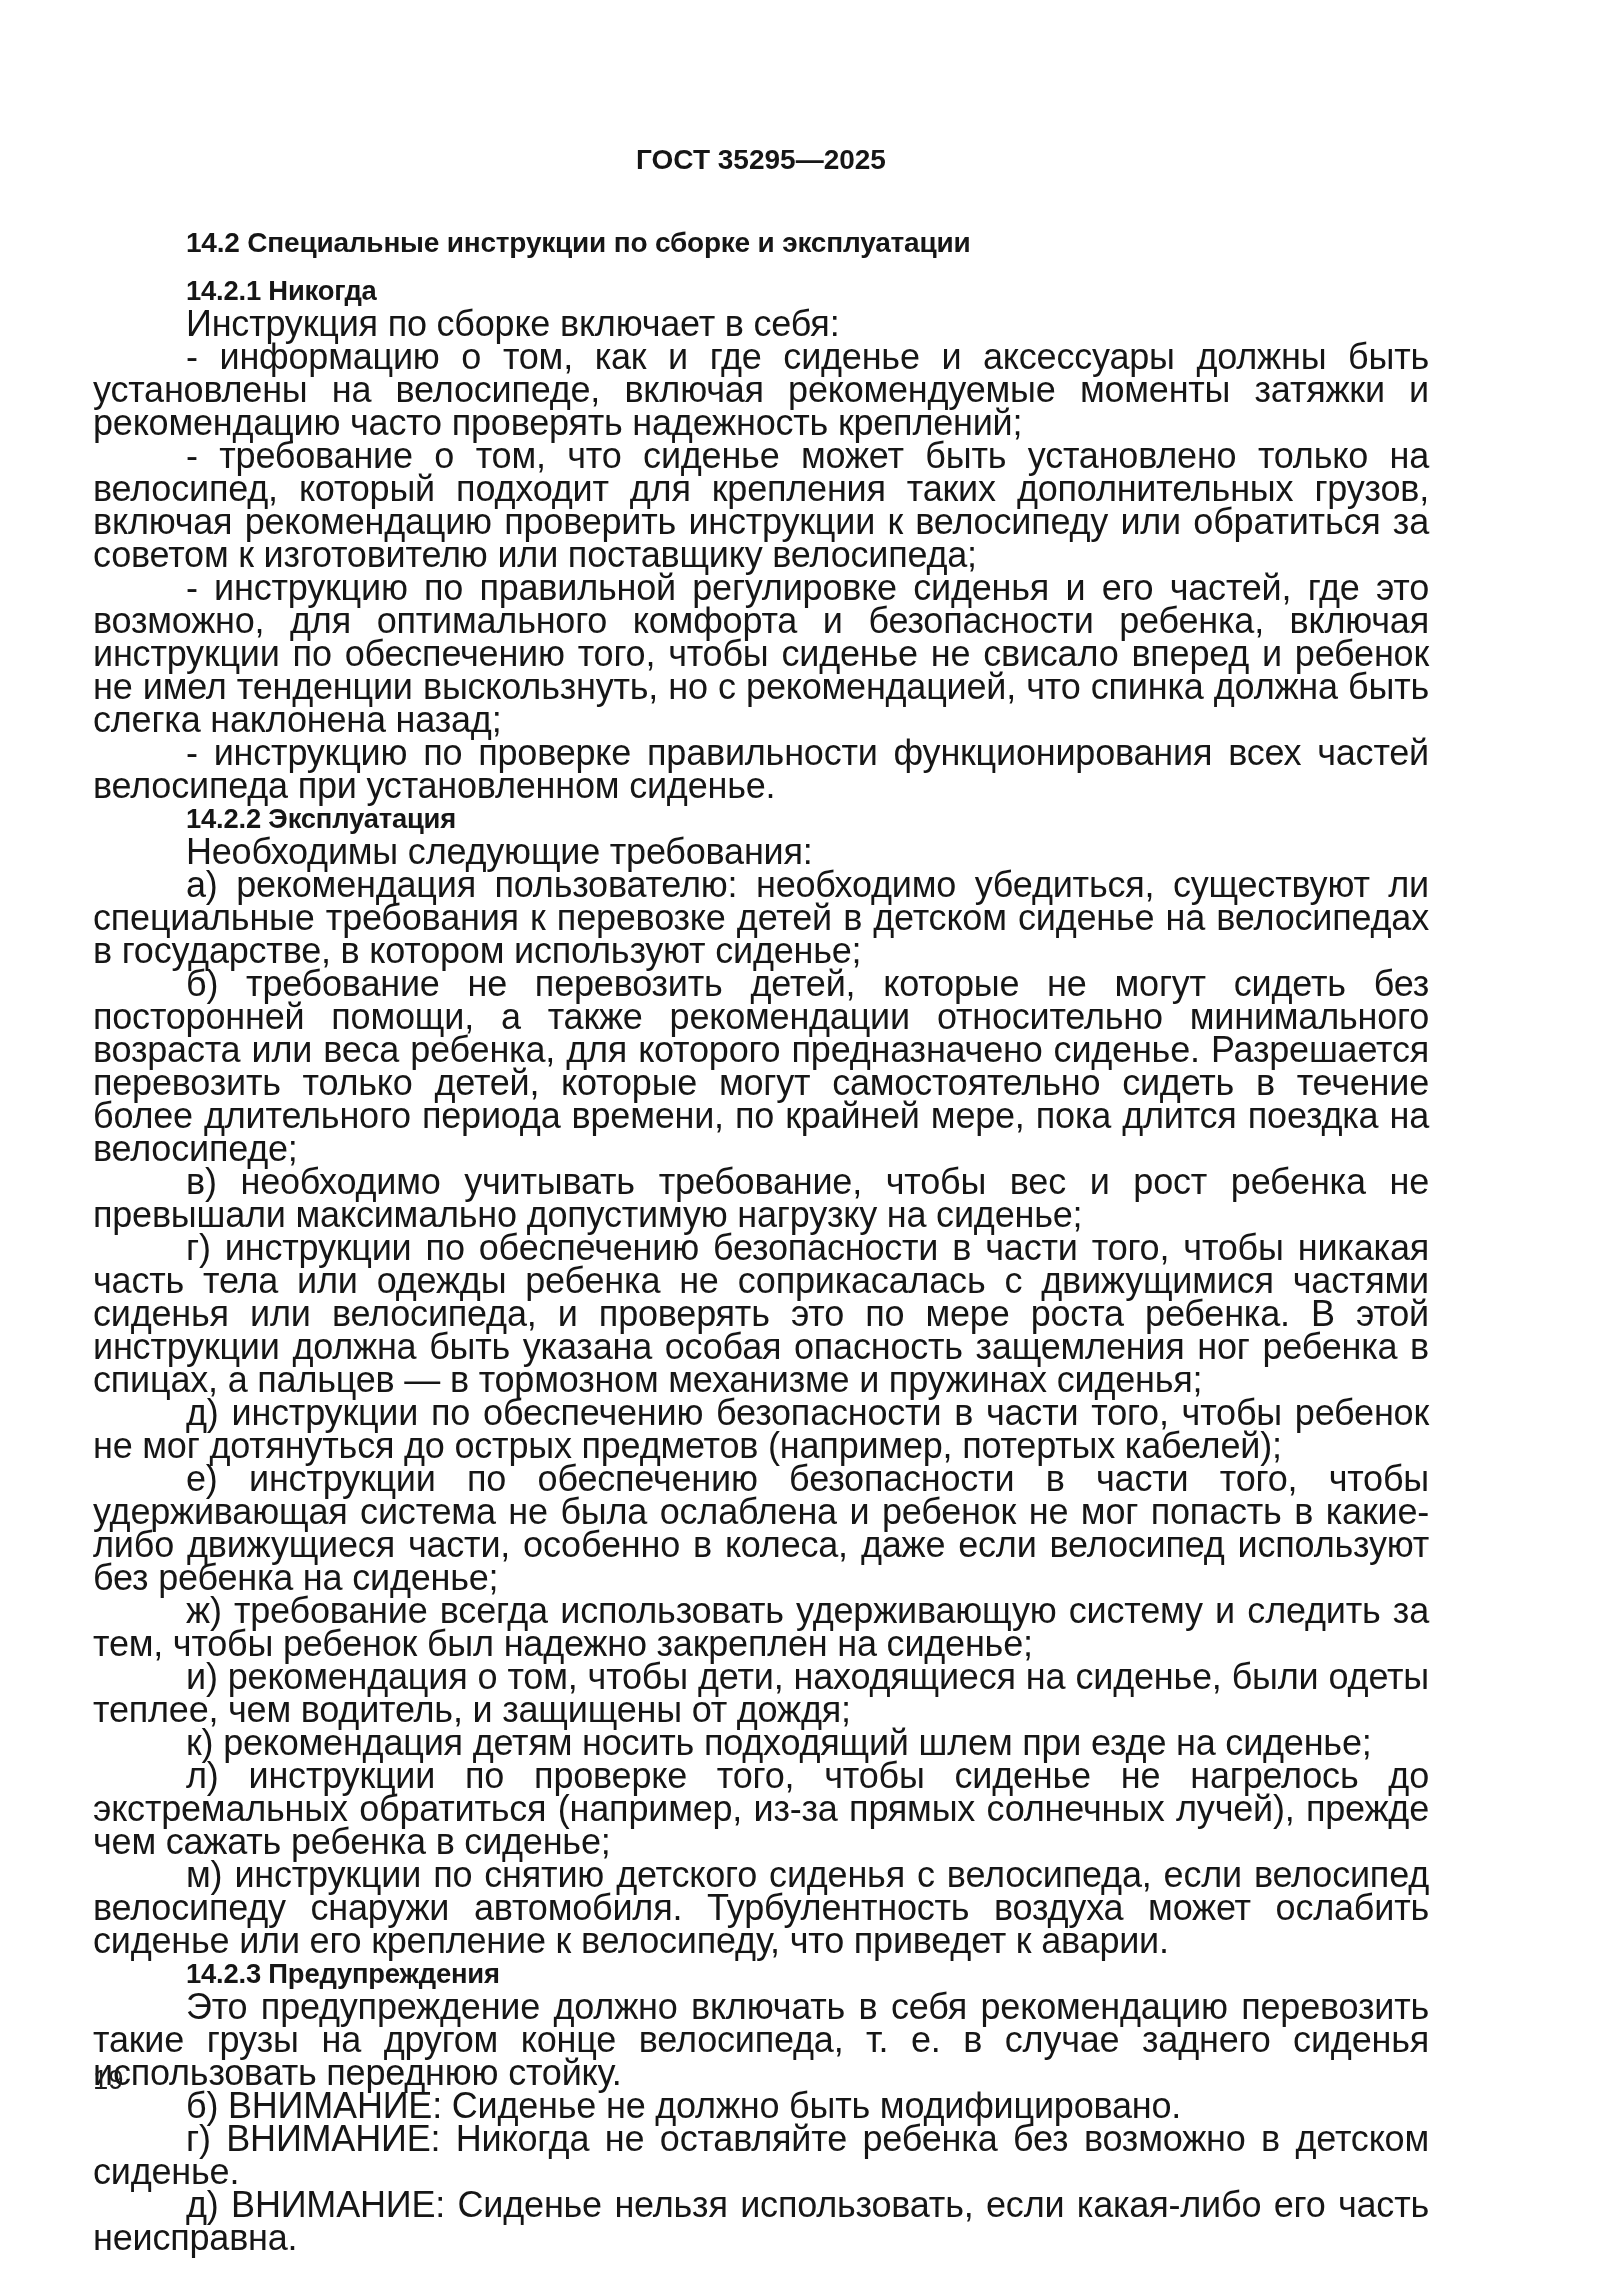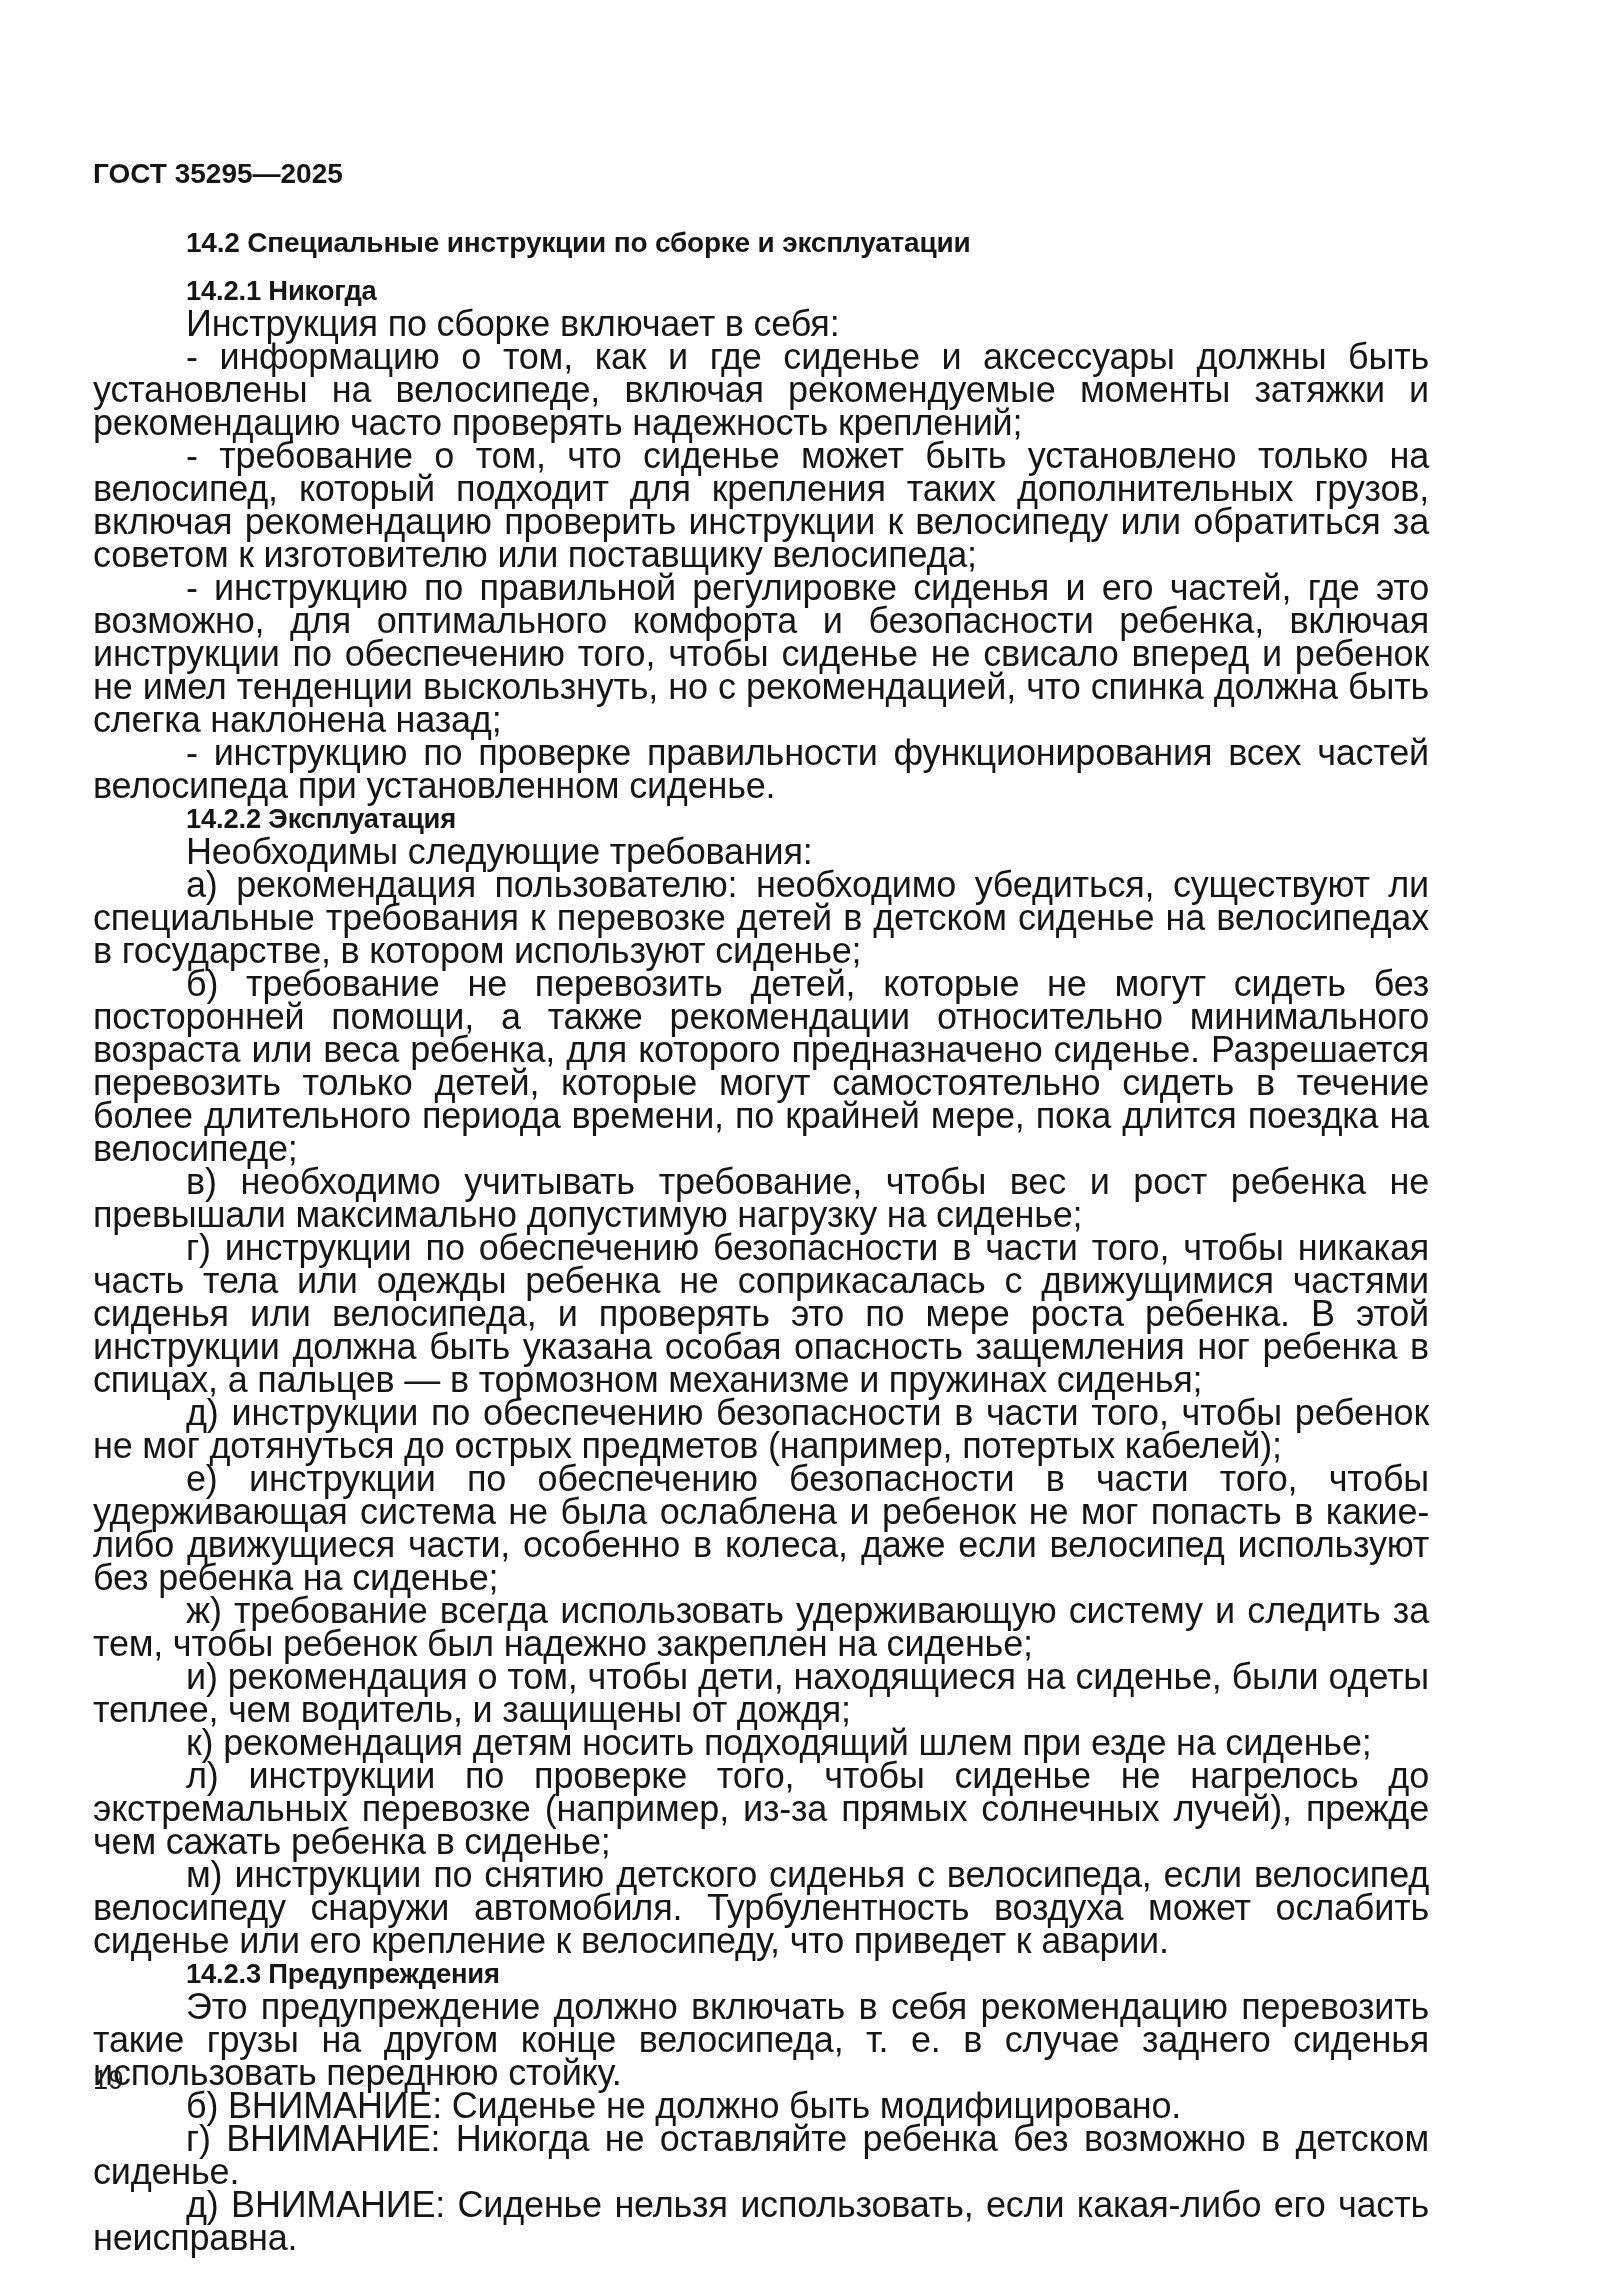--- a/index.html
+++ b/index.html
@@ -11,24 +11,24 @@
     position: relative;
     width: 1621px;
     height: 2293px;
     background: #ffffff;
     overflow: hidden;
     font-family: "Liberation Sans", sans-serif;
     color: #161616;
   }
   .doc-header {
     position: absolute;
-    top: 157px;
+    top: 143px;
     left: 93px;
     width: 1336px;
-    text-align: left;
+    text-align: center;
     font-weight: 700;
     font-size: 28px;
     line-height: 33px;
   }
   .content {
     position: absolute;
     top: 226px;
     left: 93px;
     width: 1336px;
     letter-spacing: -0.2px;
@@ -94,21 +94,21 @@
       <p class="para">Необходимы следующие требования:</p>
       <p class="para">а) рекомендация пользователю: необходимо убедиться, существуют ли специальные требования к перевозке детей в детском сиденье на велосипедах в государстве, в котором используют сиденье;</p>
       <p class="para">б) требование не перевозить детей, которые не могут сидеть без посторонней помощи, а также рекомендации относительно минимального возраста или веса ребенка, для которого предназначено сиденье. Разрешается перевозить только детей, которые могут самостоятельно сидеть в течение более длительного периода времени, по крайней мере, пока длится поездка на велосипеде;</p>
       <p class="para">в) необходимо учитывать требование, чтобы вес и рост ребенка не превышали максимально допустимую нагрузку на сиденье;</p>
       <p class="para">г) инструкции по обеспечению безопасности в части того, чтобы никакая часть тела или одежды ребенка не соприкасалась с движущимися частями сиденья или велосипеда, и проверять это по мере роста ребенка. В этой инструкции должна быть указана особая опасность защемления ног ребенка в спицах, а пальцев — в тормозном механизме и пружинах сиденья;</p>
       <p class="para">д) инструкции по обеспечению безопасности в части того, чтобы ребенок не мог дотянуться до острых предметов (например, потертых кабелей);</p>
       <p class="para">е) инструкции по обеспечению безопасности в части того, чтобы удерживающая система не была ослаблена и ребенок не мог попасть в какие-либо движущиеся части, особенно в колеса, даже если велосипед используют без ребенка на сиденье;</p>
       <p class="para">ж) требование всегда использовать удерживающую систему и следить за тем, чтобы ребенок был надежно закреплен на сиденье;</p>
       <p class="para">и) рекомендация о том, чтобы дети, находящиеся на сиденье, были одеты теплее, чем водитель, и защищены от дождя;</p>
       <p class="para">к) рекомендация детям носить подходящий шлем при езде на сиденье;</p>
-      <p class="para">л) инструкции по проверке того, чтобы сиденье не нагрелось до экстремальных перевозке (например, из-за прямых солнечных лучей), прежде чем сажать ребенка в сиденье;</p>
+      <p class="para">л) инструкции по проверке того, чтобы сиденье не нагрелось до экстремальных обратиться (например, из-за прямых солнечных лучей), прежде чем сажать ребенка в сиденье;</p>
       <p class="para">м) инструкции по снятию детского сиденья с велосипеда, если велосипед велосипеду снаружи автомобиля. Турбулентность воздуха может ослабить сиденье или его крепление к велосипеду, что приведет к аварии.</p>
     </section>
 
     <section class="subsection">
       <h2 class="subsection-title">14.2.3 Предупреждения</h2>
       <p class="para">Это предупреждение должно включать в себя рекомендацию перевозить такие грузы на другом конце велосипеда, т. е. в случае заднего сиденья использовать переднюю стойку.</p>
       <p class="para">б) ВНИМАНИЕ: Сиденье не должно быть модифицировано.</p>
       <p class="para">г) ВНИМАНИЕ: Никогда не оставляйте ребенка без возможно в детском сиденье.</p>
       <p class="para">д) ВНИМАНИЕ: Сиденье нельзя использовать, если какая-либо его часть неисправна.</p>
     </section>

